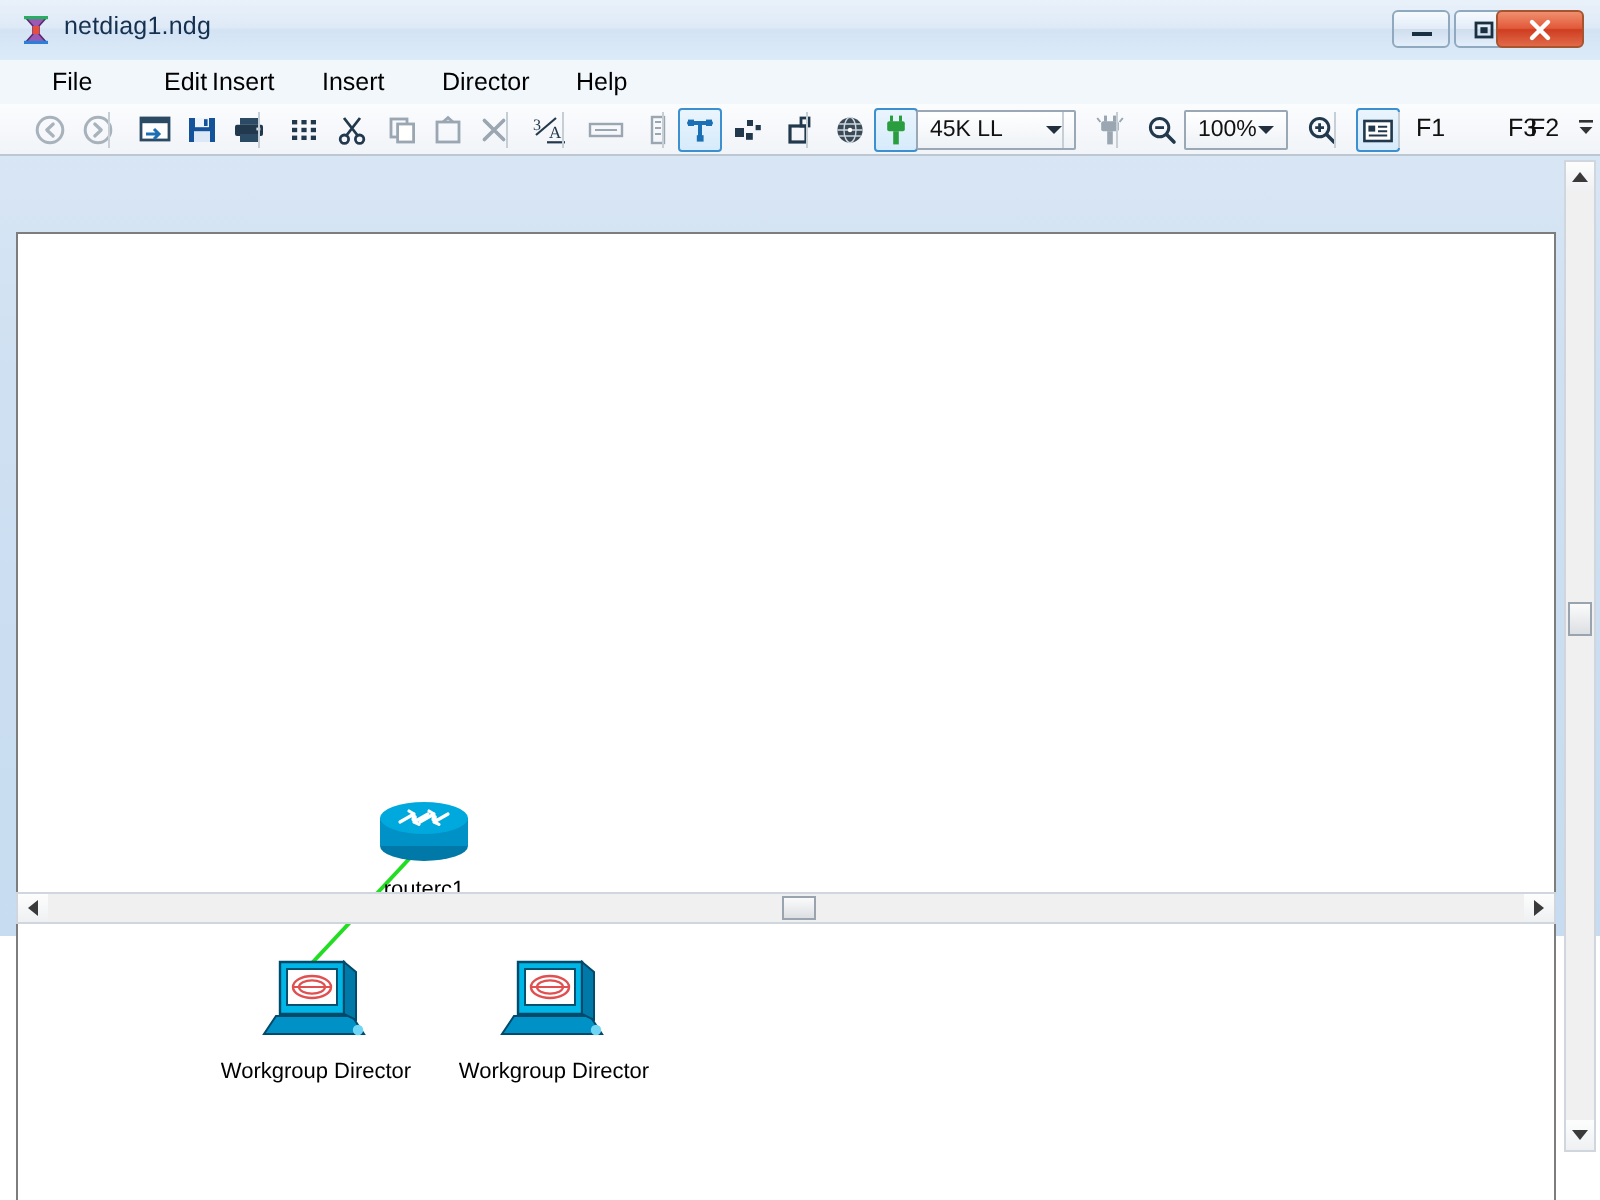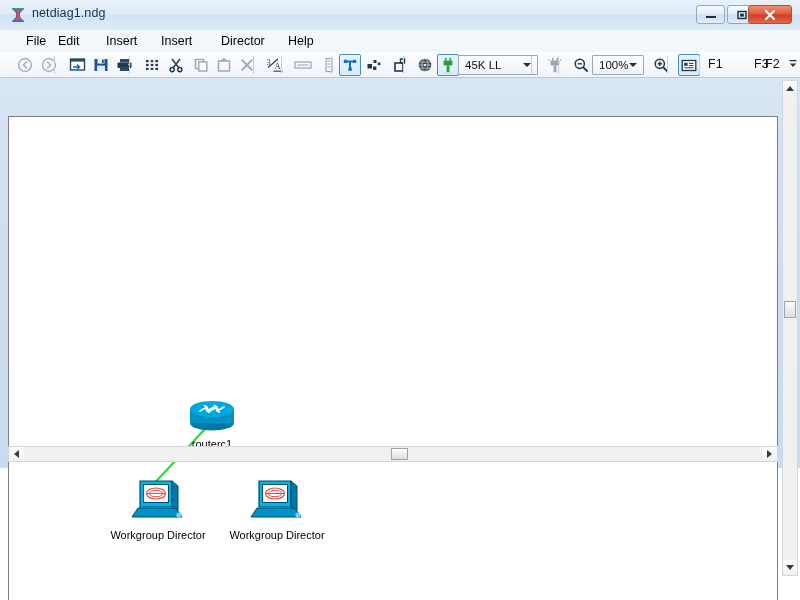--- a/index.html
+++ b/index.html
@@ -278,21 +278,21 @@
       <span class="wbtn-glyph">
         <svg width="14" height="12" viewBox="0 0 14 12">
           <path d="M3 2 L11 10 M11 2 L3 10" stroke="#ffffff" stroke-width="2.2" stroke-linecap="round"></path>
         </svg>
       </span>
     </div>
   </div>
 
   <div id="menubar">
     <span class="menu-item" style="left:20px">File</span>
-    <span class="menu-item" style="left:52px">Edit</span>
+    <span class="menu-item" style="left:76px">Edit</span>
     <span class="menu-item" style="left:100px">Insert</span>
     <span class="menu-item" style="left:155px">Insert</span>
     <span class="menu-item" style="left:215px">Director</span>
     <span class="menu-item" style="left:282px">Help</span>
   </div>
 
   <div id="toolbar">
 
     <div class="tb" style="left:14px">
       <span>

